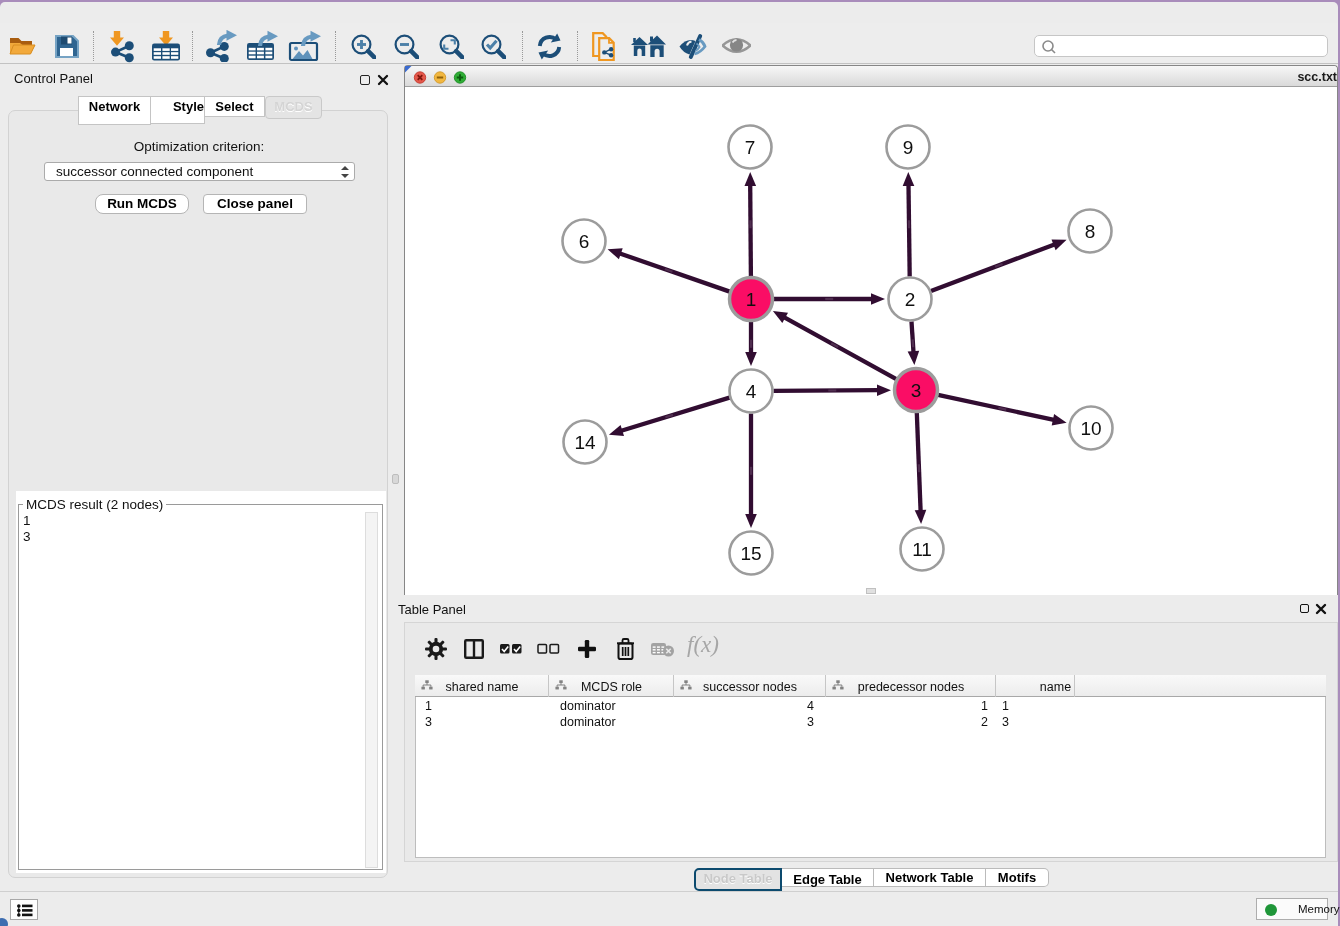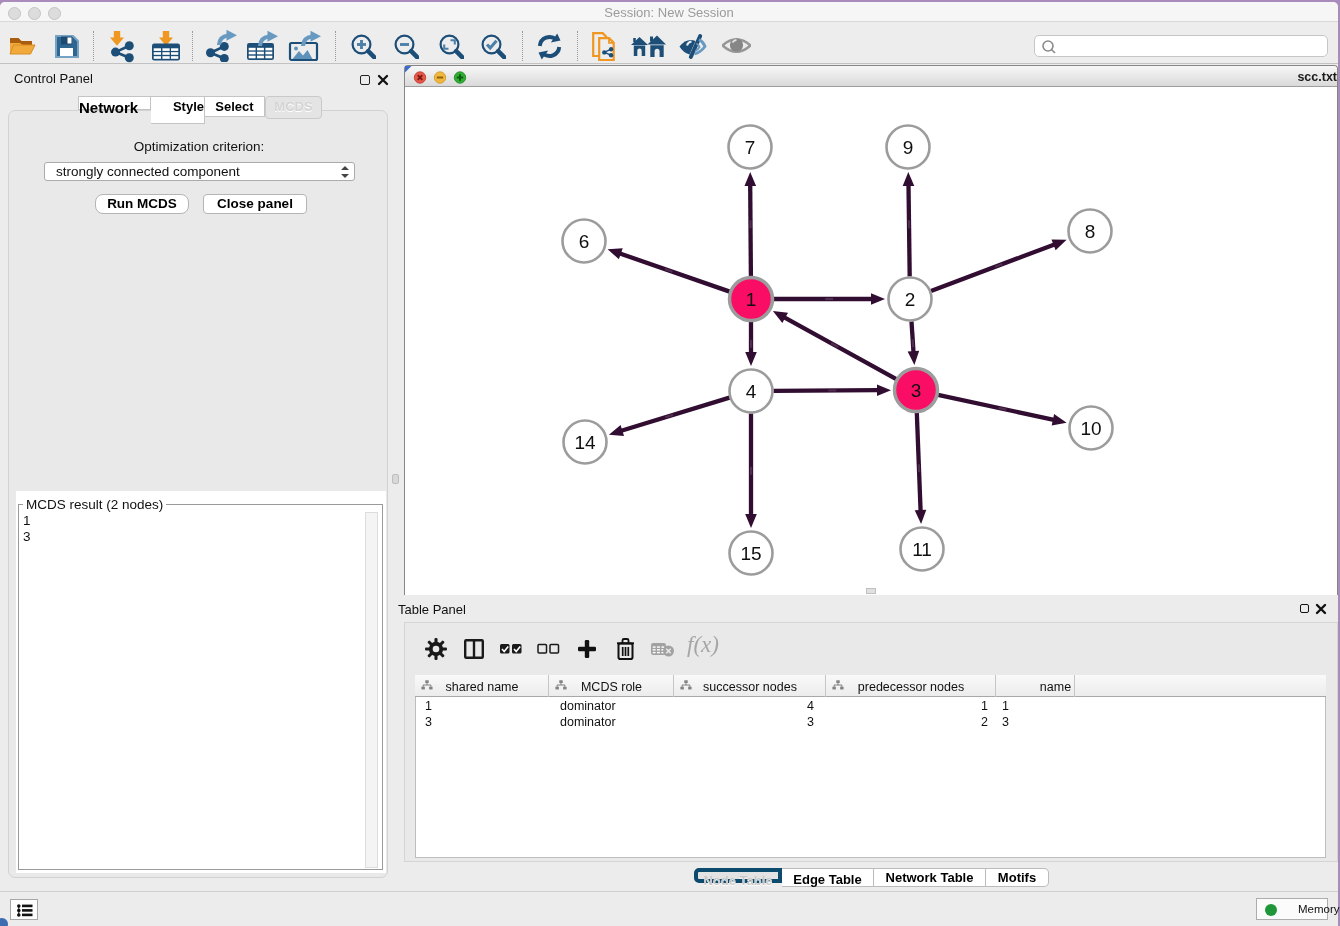--- a/index.html
+++ b/index.html
@@ -5,26 +5,20 @@
 html,body { width:1340px; height:926px; overflow:hidden;
   font-family:"Liberation Sans", sans-serif; }
 body { background:#a98cbb; position:relative; }
 .cell { position:absolute; font-size:12.5px; color:#111; }
 .abs { position:absolute; }
 </style></head>
 <body>
 
 <div class="abs" style="left:0;top:2px;width:1338px;height:924px;background:#ececec;border-radius:5px 5px 0 0">
 
-  <div class="abs" style="left:0;top:0;width:1338px;height:20px;background:#f6f6f6;border-bottom:1px solid #d9d9d9;border-radius:5px 5px 0 0">
-    <div class="abs" style="left:8px;top:5px;width:13px;height:13px;border-radius:50%;background:#dcdcdc;border:1px solid #c3c3c3"></div>
-    <div class="abs" style="left:28px;top:5px;width:13px;height:13px;border-radius:50%;background:#dcdcdc;border:1px solid #c3c3c3"></div>
-    <div class="abs" style="left:48px;top:5px;width:13px;height:13px;border-radius:50%;background:#dcdcdc;border:1px solid #c3c3c3"></div>
-    <div style="text-align:center;font-size:13px;color:#9b9b9b;padding-top:3px">Session: New Session</div>
-  </div>
 
   <div class="abs" style="left:0;top:21px;width:1338px;height:41px;background:#ededed;border-bottom:1px solid #c2c2c2">
   </div>
   <div style="position:absolute;left:93px;top:29px;height:30px;border-left:1px dotted #999"></div>
     <div style="position:absolute;left:192px;top:29px;height:30px;border-left:1px dotted #999"></div>
     <div style="position:absolute;left:335px;top:29px;height:30px;border-left:1px dotted #999"></div>
     <div style="position:absolute;left:522px;top:29px;height:30px;border-left:1px dotted #999"></div>
     <div style="position:absolute;left:577px;top:29px;height:30px;border-left:1px dotted #999"></div>
   <svg style="position:absolute;left:9px;top:33px" width="27" height="22" viewBox="0 0 27 22">
       <path d="M1,3 h8.5 l3,3 H23 v4 H1 z" fill="#a95d0f"></path>
@@ -153,28 +147,28 @@
   </svg>
 
   <div class="abs" style="left:14px;top:69px;font-size:13px;color:#111">Control Panel</div>
   <div class="abs" style="left:360px;top:73px;width:10px;height:10px;border:1.5px solid #222;border-radius:2px"></div>
   <svg class="abs" style="left:377px;top:72px" width="12" height="12" viewBox="0 0 12 12">
     <path d="M2,2 L10,10 M10,2 L2,10" stroke="#111" stroke-width="2.3" stroke-linecap="round"></path>
   </svg>
 
   <div class="abs" style="left:8px;top:108px;width:380px;height:768px;background:#e9e9e9;border:1px solid #d2d2d2;border-radius:7px"></div>
 
-  <div class="abs" style="left:78px;top:94px;width:73px;height:14px;background:#fff;border:1px solid #c4c4c4;font-size:15px;font-weight:bold;padding-top:2px">Network</div>
+  <div class="abs" style="left:78px;top:94px;width:73px;height:29px;background:#fff;border:1px solid #c4c4c4;text-align:center;font-size:13px;font-weight:bold;padding-top:2px">Network</div>
   <div class="abs" style="left:151px;top:94px;width:54px;height:28px;background:#fff;border:1px solid #c4c4c4;border-left:none;text-align:right;font-size:13px;font-weight:bold;padding-top:2px">Style</div>
   <div class="abs" style="left:205px;top:94px;width:60px;height:21px;background:#fff;border:1px solid #c4c4c4;border-left:none;text-align:center;font-size:13px;font-weight:bold;padding-top:2px">Select</div>
   <div class="abs" style="left:265px;top:94px;width:57px;height:23px;background:#e4e4e4;border:1px solid #c9c9c9;border-radius:4px;text-align:center;font-size:13px;font-weight:bold;color:#d4d4d4;padding-top:2px;text-shadow:0 1px 0 #fff">MCDS</div>
 
   <div class="abs" style="left:0;top:137px;width:398px;text-align:center;font-size:13.5px;color:#111">Optimization criterion:</div>
 
-  <div class="abs" style="left:44px;top:160px;width:311px;height:19px;background:#fff;border:1px solid #ababab;border-radius:3px;font-size:13.5px;color:#111;padding:1px 0 0 11px">strongly connected component</div>
+  <div class="abs" style="left:44px;top:160px;width:311px;height:19px;background:#fff;border:1px solid #ababab;border-radius:3px;font-size:13.5px;color:#111;padding:1px 0 0 11px">successor connected component</div>
   <svg class="abs" style="left:339px;top:163px" width="12" height="14" viewBox="0 0 12 14">
     <path d="M2,5 L6,1 L10,5 z" fill="#444"></path>
       <path d="M2,9 L6,13 L10,9 z" fill="#444"></path>
   </svg>
 
   <div class="abs" style="left:95px;top:192px;width:94px;height:20px;background:#fff;border:1px solid #b5b5b5;border-radius:8px;text-align:center;font-size:13.5px;font-weight:bold;padding-top:1px">Run MCDS</div>
   <div class="abs" style="left:203px;top:192px;width:104px;height:20px;background:#fff;border:1px solid #b5b5b5;border-radius:4px;text-align:center;font-size:13.5px;font-weight:bold;padding-top:1px">Close panel</div>
 
   <div class="abs" style="left:16px;top:489px;width:370px;height:382px;background:#fff"></div>
   <div class="abs" style="left:18px;top:502px;width:365px;height:366px;border:1px solid #9a9a9a"></div>
@@ -376,21 +370,21 @@
     <div class="cell" style="left:560px;top:697px">dominator</div>
     <div class="cell" style="left:674px;top:697px;width:140px;text-align:right">4</div>
     <div class="cell" style="left:826px;top:697px;width:162px;text-align:right">1</div>
     <div class="cell" style="left:1002px;top:697px">1</div>
     <div class="cell" style="left:425px;top:713px">3</div>
     <div class="cell" style="left:560px;top:713px">dominator</div>
     <div class="cell" style="left:674px;top:713px;width:140px;text-align:right">3</div>
     <div class="cell" style="left:826px;top:713px;width:162px;text-align:right">2</div>
     <div class="cell" style="left:1002px;top:713px">3</div>
 
-  <div class="abs" style="left:694px;top:866px;width:88px;height:15px;background:#e3e3e3;border:4px solid #0c4a6e;border-radius:5px 0 0 5px;text-align:center;font-size:13px;font-weight:bold;color:#c9c9c9;text-shadow:0 1px 0 #fff;padding-top:1px">Node Table</div>
+  <div class="abs" style="left:694px;top:866px;width:88px;height:23px;background:#e3e3e3;border:2px solid #0c4a6e;border-radius:5px 0 0 5px;text-align:center;font-size:13px;font-weight:bold;color:#c9c9c9;text-shadow:0 1px 0 #fff;padding-top:1px">Node Table</div>
   <div class="abs" style="left:782px;top:866px;width:92px;height:19px;background:#fff;border:1px solid #bbb;border-left:none;text-align:center;font-size:13px;font-weight:bold;padding-top:3px">Edge Table</div>
   <div class="abs" style="left:874px;top:866px;width:112px;height:19px;background:#fff;border:1px solid #bbb;border-left:none;text-align:center;font-size:13px;font-weight:bold;padding-top:1px">Network Table</div>
   <div class="abs" style="left:986px;top:866px;width:63px;height:19px;background:#fff;border:1px solid #bbb;border-left:none;border-radius:0 5px 5px 0;text-align:center;font-size:13px;font-weight:bold;padding-top:1px">Motifs</div>
 
   <div class="abs" style="left:0;top:889px;width:1338px;height:35px;background:#ececec;border-top:1px solid #cfcfcf"></div>
   <div class="abs" style="left:10px;top:897px;width:28px;height:21px;background:#fdfdfd;border:1px solid #a8a8a8">
     <svg style="position:absolute;left:6px;top:4px" width="16" height="13" viewBox="0 0 16 13">
       <circle cx="1.8" cy="2" r="1.8" fill="#111"></circle>
         <circle cx="1.8" cy="6.5" r="1.8" fill="#111"></circle>
         <circle cx="1.8" cy="11" r="1.8" fill="#111"></circle>

